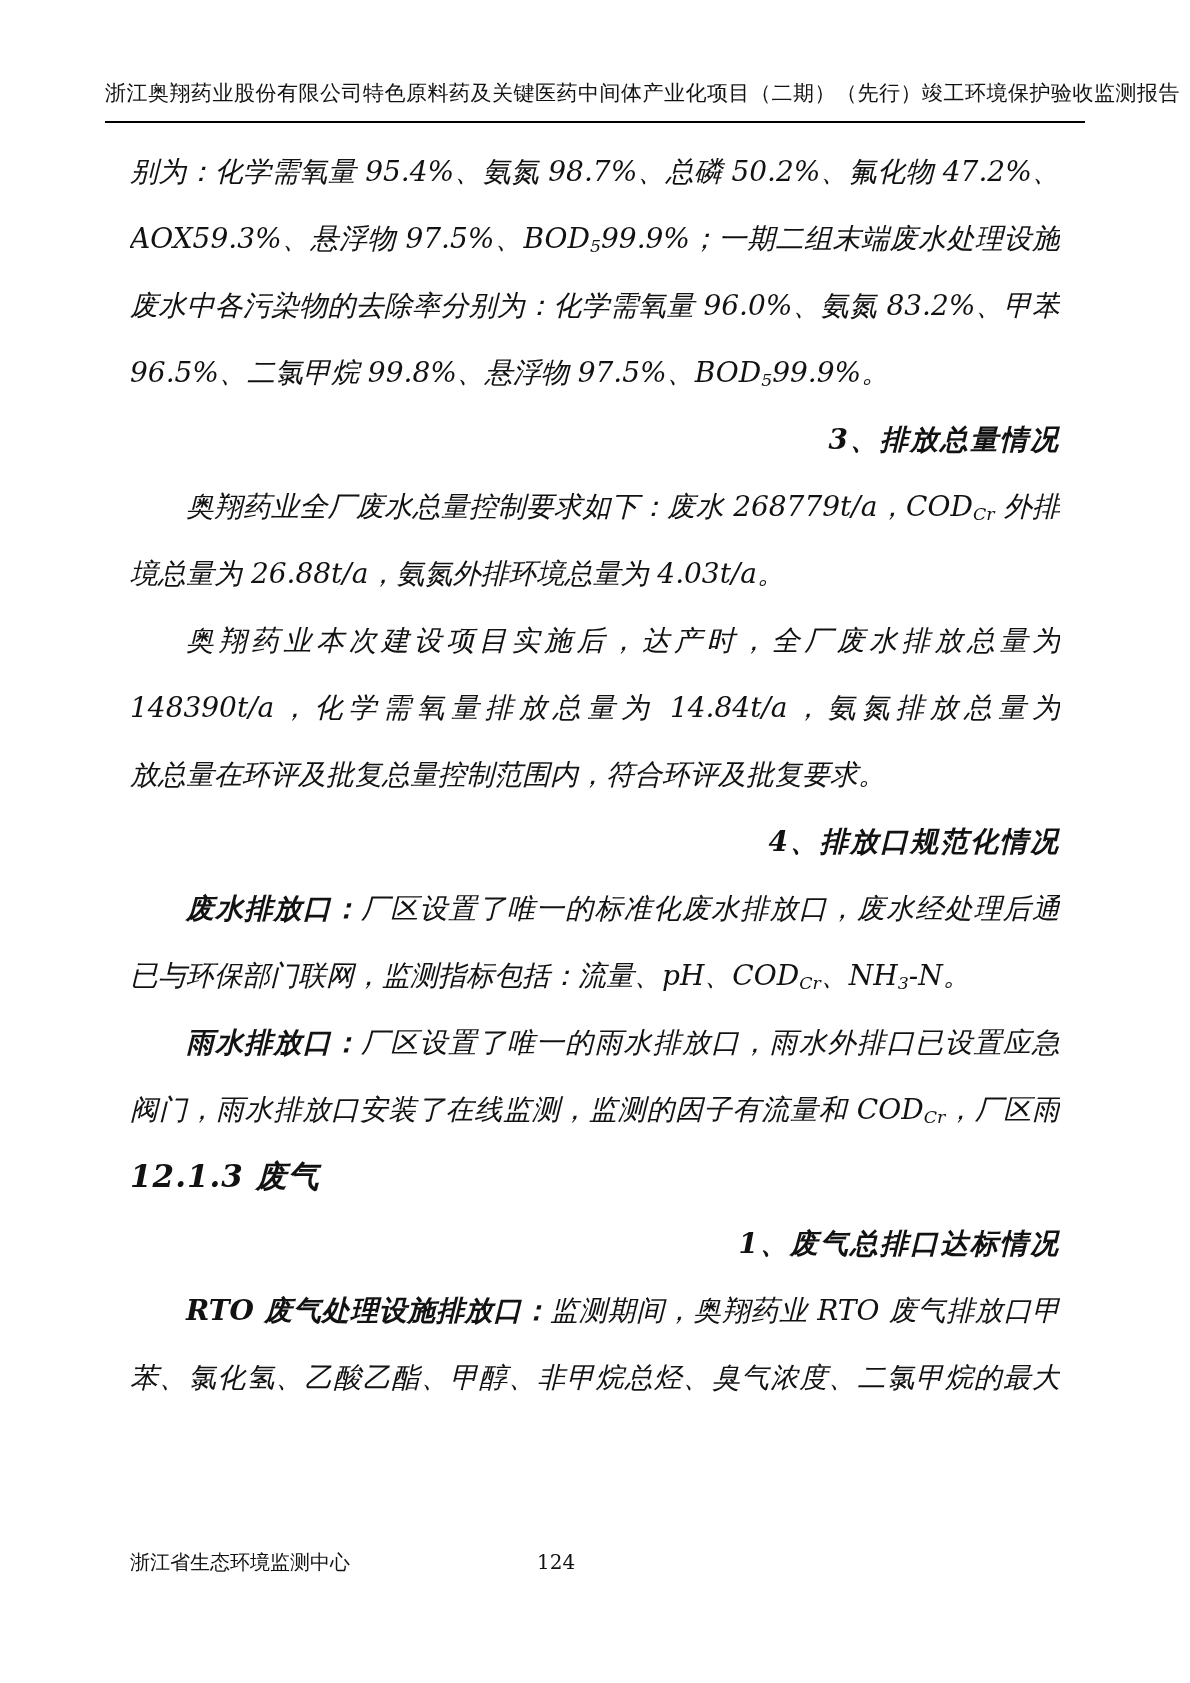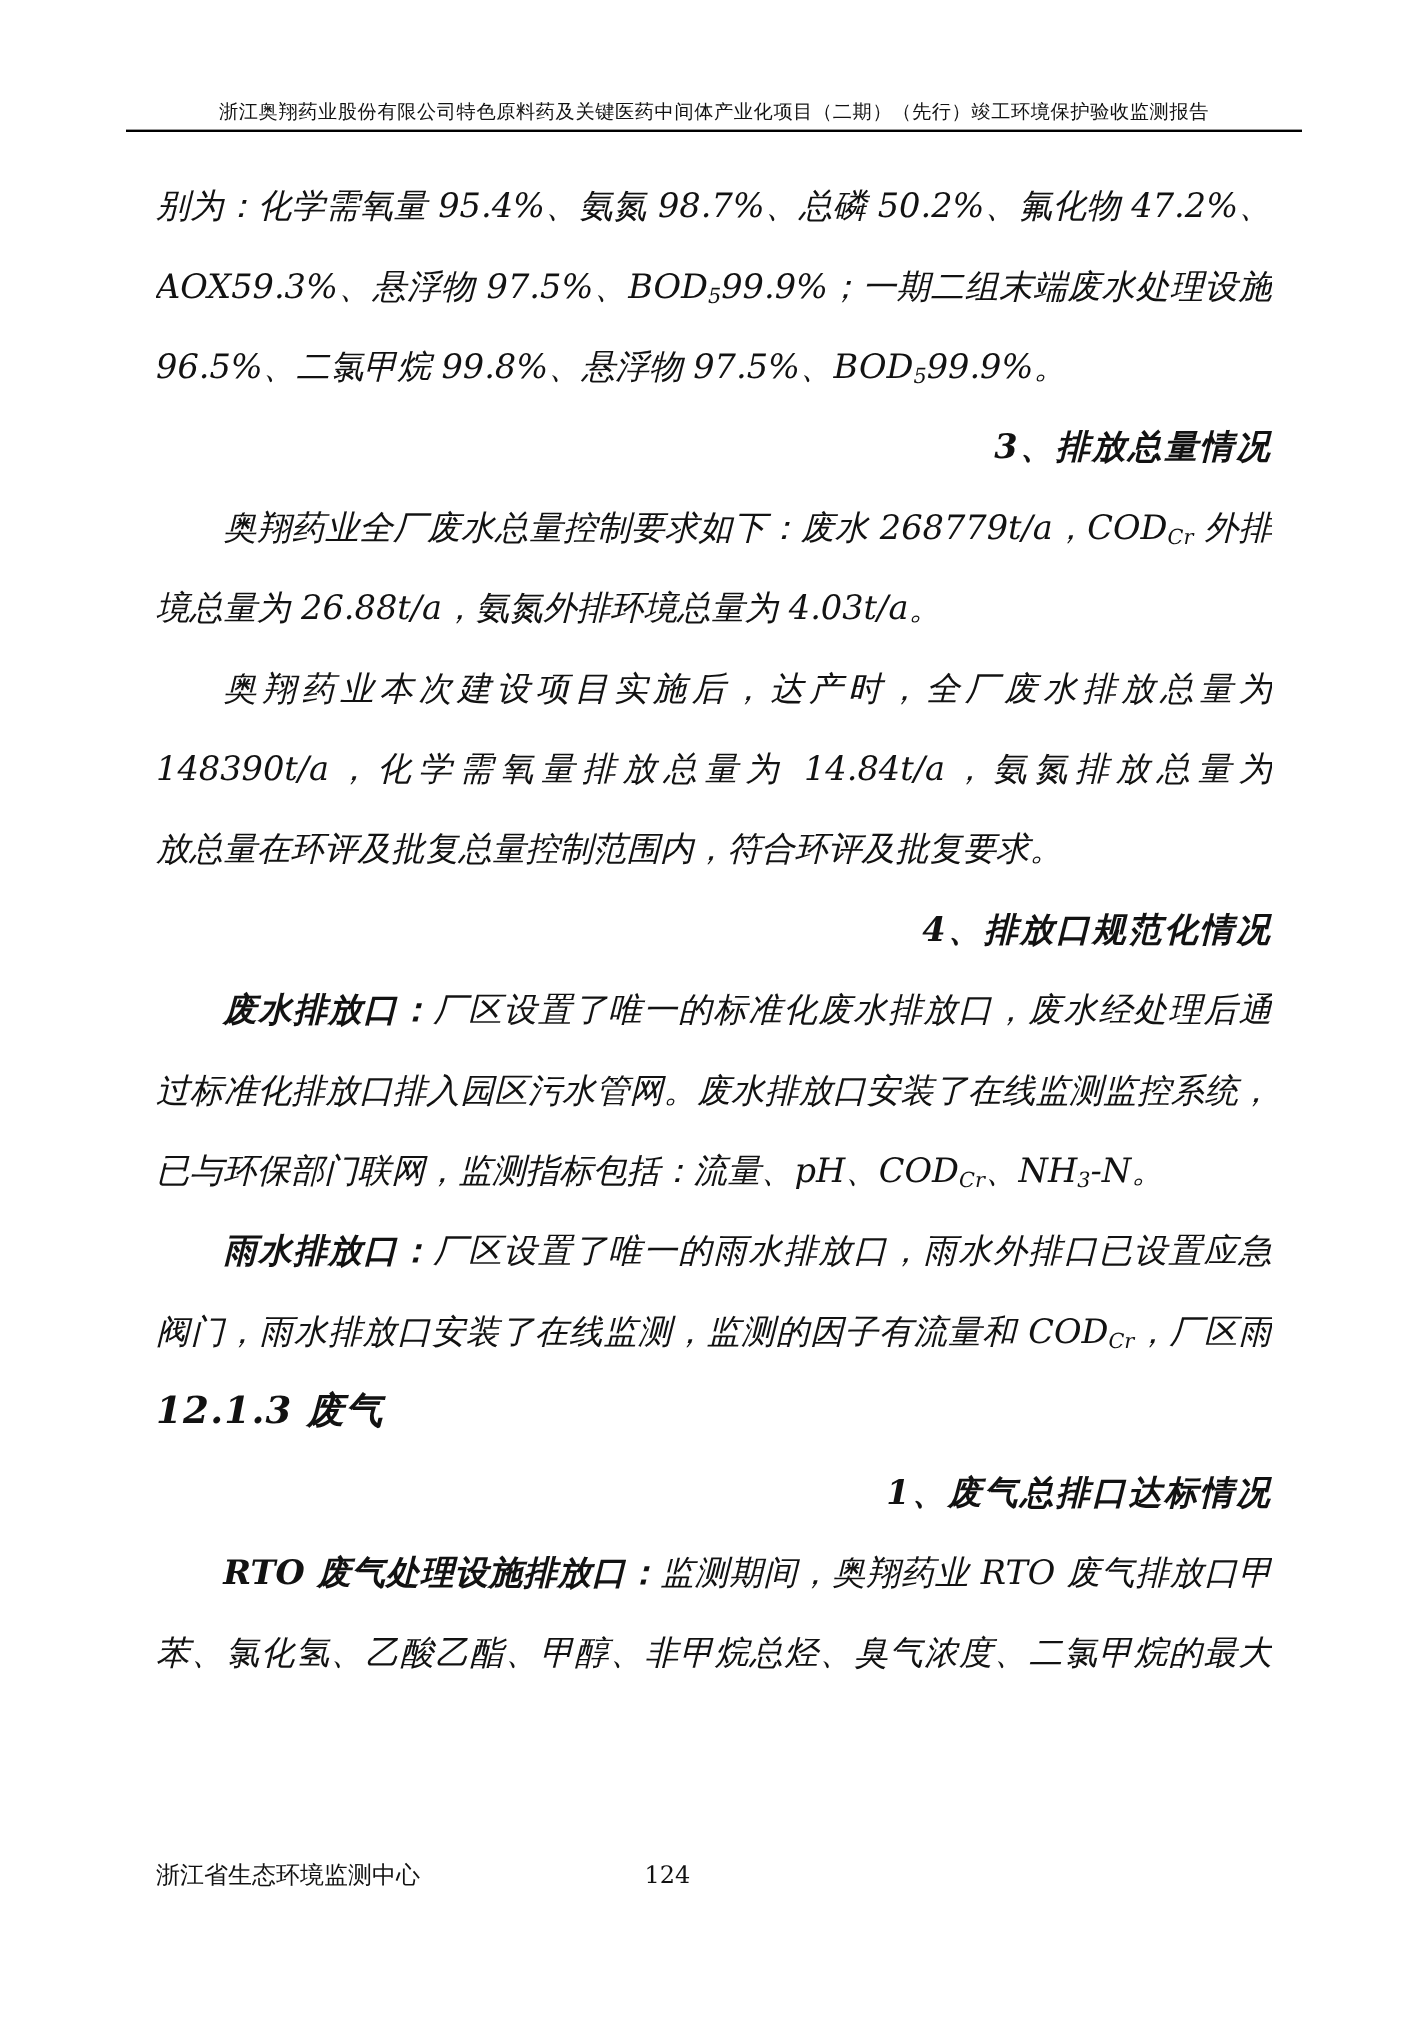--- a/index.html
+++ b/index.html
@@ -11,23 +11,23 @@
     overflow: hidden;
     font-family: "DejaVu Serif", "Liberation Serif", serif;
     color: #121212;
   }
   .page-header {
     position: absolute;
     top: 80px;
     left: 105px;
     width: 980px;
     text-align: center;
-    font-size: 16px;
+    font-size: 21px;
     line-height: 26px;
-    padding-bottom: 2px;
+    padding-bottom: 15px;
     border-bottom: 2px solid #000;
     letter-spacing: 0.5px;
     white-space: nowrap;
   }
   .doc-body {
     position: absolute;
     top: 138px;
     left: 130px;
     width: 930px;
   }
@@ -82,36 +82,36 @@
 <body>
 
 <div class="page-header">
   <span>浙江奥翔药业股份有限公司特色原料药及关键医药中间体产业化项目（二期）（先行）竣工环境保护验收监测报告</span>
 </div>
 
 <div class="doc-body">
     <div class="para">
       <div class="line just"><span>别为：化学需氧量 95.4%、氨氮 98.7%、总磷 50.2%、氟化物 47.2%、</span></div>
       <div class="line just"><span>AOX59.3%、悬浮物 97.5%、BOD</span><span class="sub">5</span><span>99.9%；一期二组末端废水处理设施对</span></div>
+      <div class="line just"><span>废水中各污染物的去除率分别为：化学需氧量 96.0%、氨氮 83.2%、甲苯</span></div>
       <div class="line"><span>96.5%、二氯甲烷 99.8%、悬浮物 97.5%、BOD</span><span class="sub">5</span><span>99.9%。</span></div>
     </div>
     <div class="line sub-head">3、排放总量情况</div>
     <div class="para">
       <div class="line just first-indent"><span>奥翔药业全厂废水总量控制要求如下：废水 268779t/a，COD</span><span class="sub">Cr</span><span> 外排环</span></div>
       <div class="line"><span>境总量为 26.88t/a，氨氮外排环境总量为 4.03t/a。</span></div>
     </div>
     <div class="para">
       <div class="line just first-indent"><span>奥翔药业本次建设项目实施后，达产时，全厂废水排放总量为</span></div>
       <div class="line just"><span>148390t/a，化学需氧量排放总量为 14.84t/a，氨氮排放总量为 2.23t/a，其排</span></div>
       <div class="line"><span>放总量在环评及批复总量控制范围内，符合环评及批复要求。</span></div>
     </div>
     <div class="line sub-head">4、排放口规范化情况</div>
     <div class="para">
       <div class="line just first-indent"><span class="b">废水排放口：</span><span>厂区设置了唯一的标准化废水排放口，废水经处理后通</span></div>
-      <div class="line just"><span>过标准化排放口排入园区污水管网。废水排放口安装了在线监测监控系统，</span></div>
       <div class="line"><span>已与环保部门联网，监测指标包括：流量、pH、COD</span><span class="sub">Cr</span><span>、NH</span><span class="sub">3</span><span>-N。</span></div>
     </div>
     <div class="para">
       <div class="line just first-indent"><span class="b">雨水排放口：</span><span>厂区设置了唯一的雨水排放口，雨水外排口已设置应急</span></div>
       <div class="line just"><span>阀门，雨水排放口安装了在线监测，监测的因子有流量和 COD</span><span class="sub">Cr</span><span>，厂区雨</span></div>
     </div>
     <div class="line sec-head">12.1.3 废气</div>
     <div class="line sub-head">1、废气总排口达标情况</div>
     <div class="para">
       <div class="line just first-indent"><span class="b">RTO 废气处理设施排放口：</span><span>监测期间，奥翔药业 RTO 废气排放口甲</span></div>

